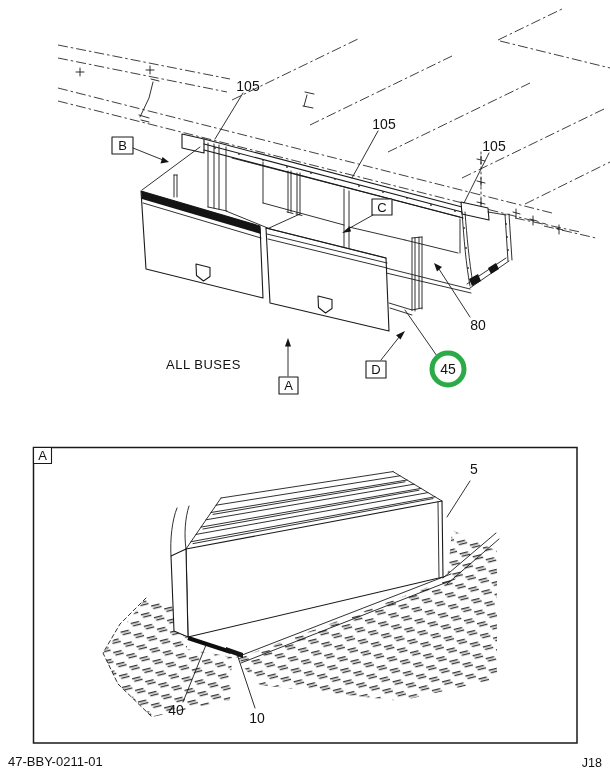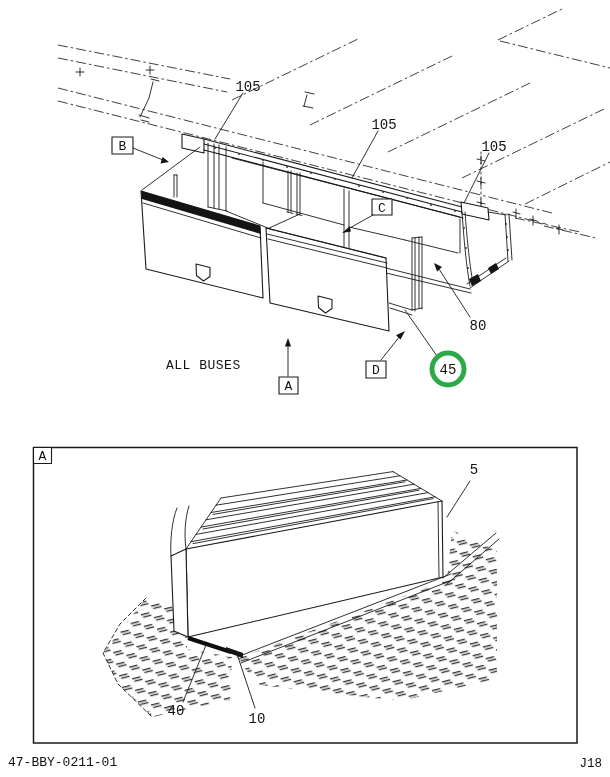--- a/index.html
+++ b/index.html
@@ -1,17 +1,17 @@
 <!DOCTYPE html>
 <html><head>
 <meta charset="utf-8">
 <style>
   html,body{margin:0;padding:0;background:#fff;}
   #page{position:relative;width:610px;height:777px;background:#ffffff;overflow:hidden;
-        font-family:Liberation Mono, monospace;}
+        font-family:Liberation Sans, sans-serif;}
   svg{position:absolute;left:0;top:0;}
   .blk{stroke:#1a1a1a;fill:none;stroke-width:1.1;stroke-linecap:round;stroke-linejoin:round;}
   .thin{stroke-width:0.9;}
   .phantom{stroke:#2a2a2a;fill:none;stroke-width:0.9;stroke-dasharray:10 3 2.5 3;}
   .dotted{stroke:#2a2a2a;fill:none;stroke-width:0.9;stroke-dasharray:2 3;}
   .whitefill{fill:#ffffff;stroke:#1a1a1a;stroke-width:1.1;stroke-linejoin:round;}
   .darkfill{fill:#141414;stroke:none;}
   .dot{fill:#2a2a2a;stroke:none;}
   .callout-text{font-size:14px;fill:#111;text-anchor:middle;}
   .ref-text{font-size:13px;fill:#111;text-anchor:middle;}

